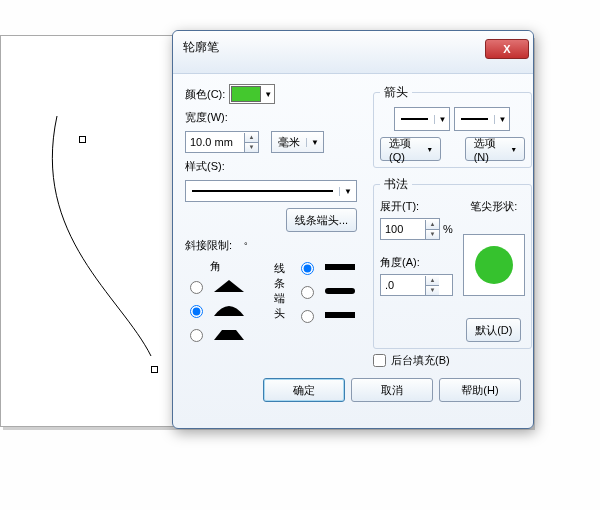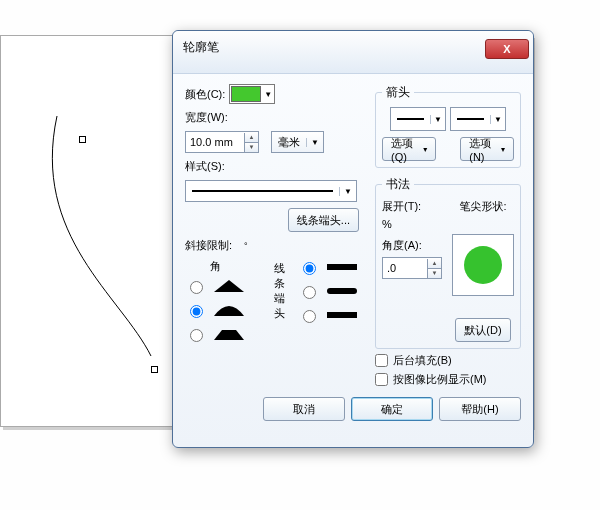--- a/index.html
+++ b/index.html
@@ -193,23 +193,30 @@
             <div class="btn"><span>选项(N)</span>&nbsp;<span style="font-size:8px">▾</span></div>
           </div>
         </fieldset>
 
         <fieldset style="margin-top:8px">
           <legend>书法</legend>
           <div style="display:flex;gap:10px">
             <div style="display:flex;flex-direction:column;gap:4px">
               <span>展开(T):</span>
               <div style="display:flex;align-items:center;gap:3px">
+                <div class="numbox">
+                  <input class="small" value="100" style="">
+                  <div class="spinner">
+                      <span>▲</span>
+                      <span>▼</span>
+                    </div>
+                </div>
                 <span>%</span>
               </div>
-              <span style="margin-top:4px">角度(A):</span>
+              <span style="margin-top:11px">角度(A):</span>
               <div class="numbox">
                 <input class="small" value=".0" style="">
                 <div class="spinner">
                     <span>▲</span>
                     <span>▼</span>
                   </div>
               </div>
             </div>
             <div style="display:flex;flex-direction:column;align-items:center;gap:20px">
               <span>笔尖形状:</span>
@@ -220,32 +227,28 @@
                   <span>默认(D)</span>
                 </div>
             </div>
           </div>
         </fieldset>
 
         <div class="chk">
           <input type="checkbox" style="">
           <span>后台填充(B)</span>
         </div>
-        <div class="chk">
-          <input type="checkbox" style="">
-          <span>按图像比例显示(M)</span>
-        </div>
       </div>
     </div>
 
     <div class="footer">
+      <div class="btn blue" style="width:64px">
+          <span>确定</span>
+        </div>
       <div class="btn" style="width:64px">
           <span>取消</span>
-        </div>
-      <div class="btn blue" style="width:64px">
-          <span>确定</span>
         </div>
       <div class="btn" style="width:64px">
           <span>帮助(H)</span>
         </div>
     </div>
   </div>
 </div>
 
 </body></html>

